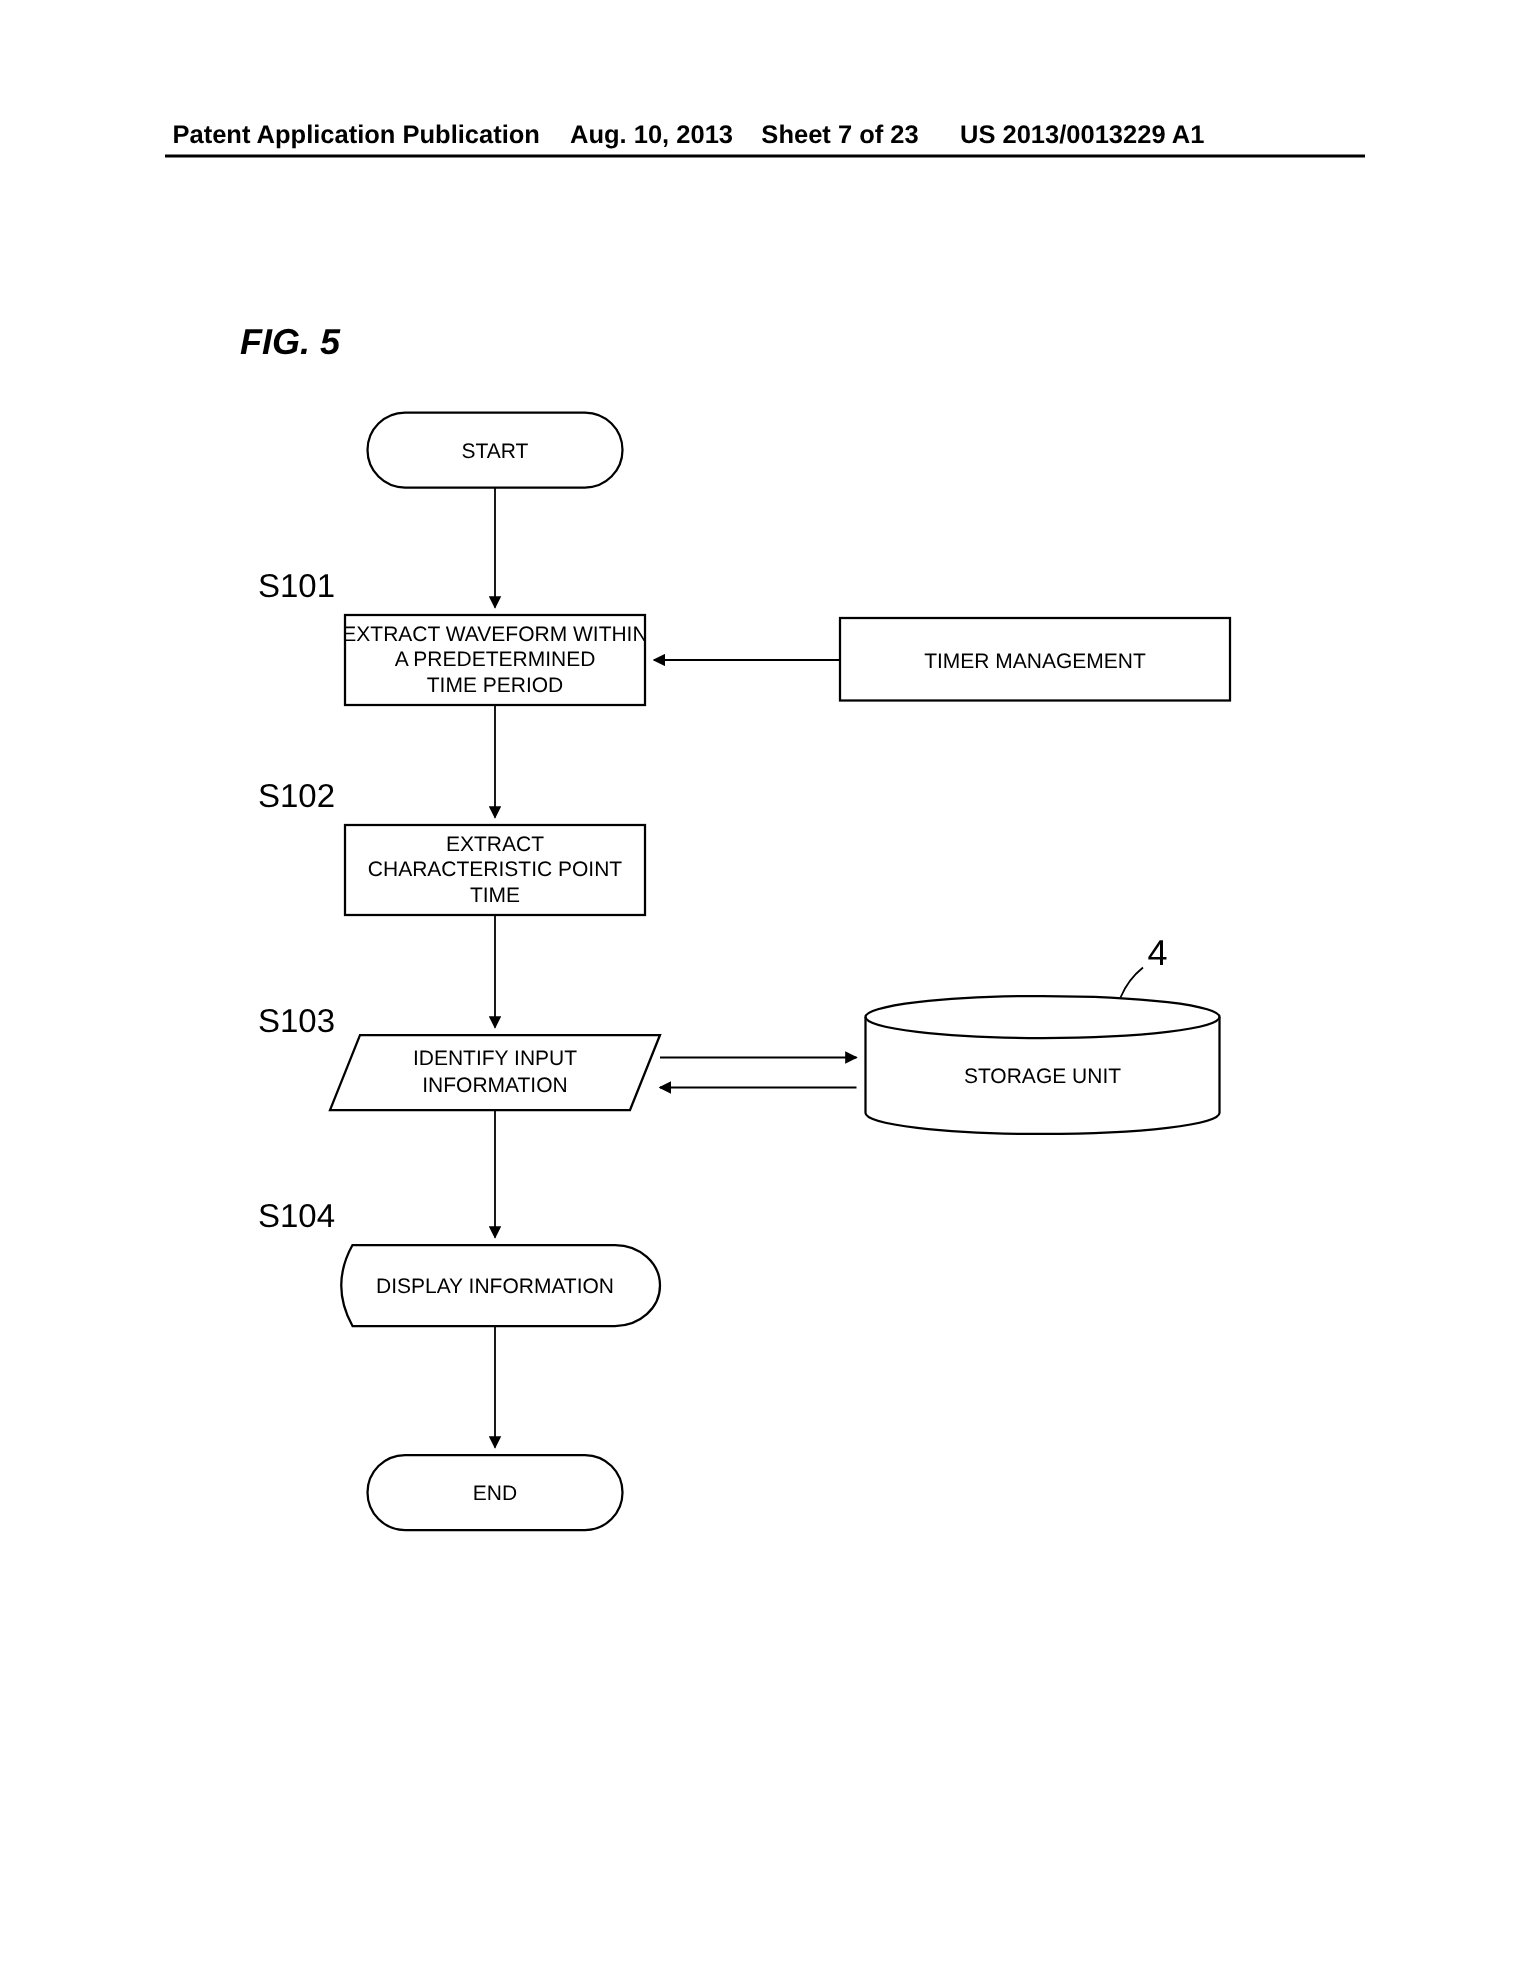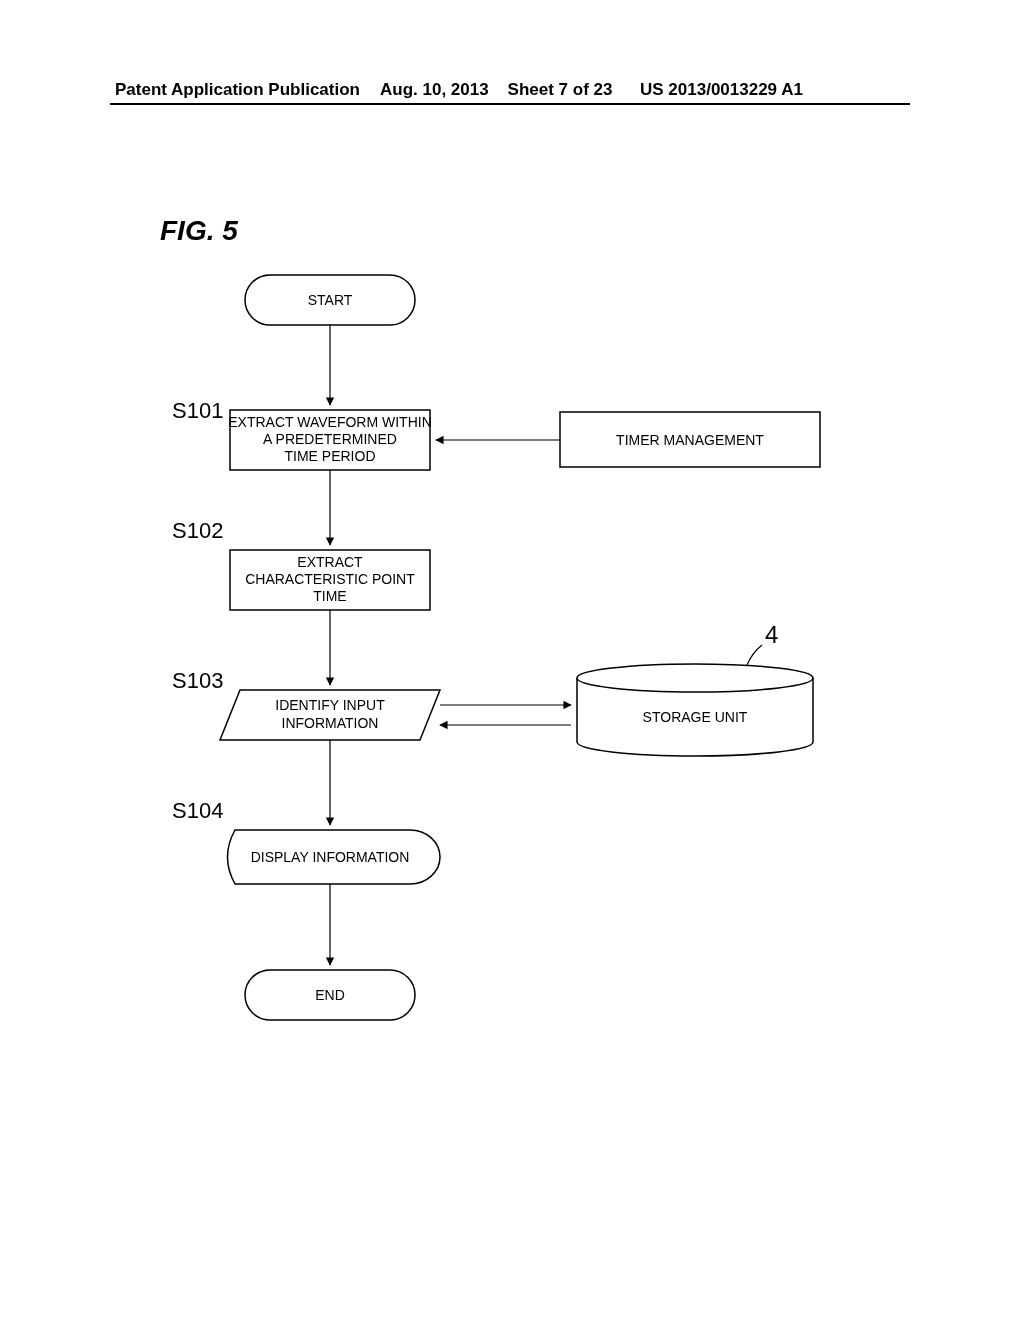--- a/index.html
+++ b/index.html
@@ -30,21 +30,21 @@
     font-weight: bold;
   }
   .htext.left   { left: 115px; }
   .htext.center { left: 380px; }
   .htext.right  { left: 640px; text-align: right; }
 
   .figlabel {
     position: absolute;
     top: 215px;
     left: 160px;
-    font-size: 28px;
+    font-size: 24px;
     font-weight: bold;
     font-style: italic;
   }
 
   svg.flow {
     position: absolute;
     top: 250px;
     left: 140px;
     width: 760px;
     height: 820px;
@@ -75,21 +75,21 @@
   <div class="htext left">Patent Application Publication</div>
   <div class="htext center">
     <span>Aug. 10, 2013</span>
     &nbsp;&nbsp;
     <span>Sheet 7 of 23</span>
   </div>
   <div class="htext right">US 2013/0013229 A1</div>
 
   <div class="figlabel">FIG. 5</div>
 
-  <div class="step-label" style="top:398px; left:172px;">S101</div>
+  <div class="step-label" style="top:378px; left:172px;">S101</div>
   <div class="step-label" style="top:518px; left:172px;">S102</div>
   <div class="step-label" style="top:668px; left:172px;">S103</div>
   <div class="step-label" style="top:798px; left:172px;">S104</div>
 
   <svg class="flow" viewBox="0 0 760 820">
     <defs>
       <marker id="arrow" viewBox="0 0 10 10" refX="9" refY="5" markerWidth="7" markerHeight="7" orient="auto-start-reverse">
         <path d="M 0 0 L 10 5 L 0 10 z" fill="#000"></path>
       </marker>
     </defs>

